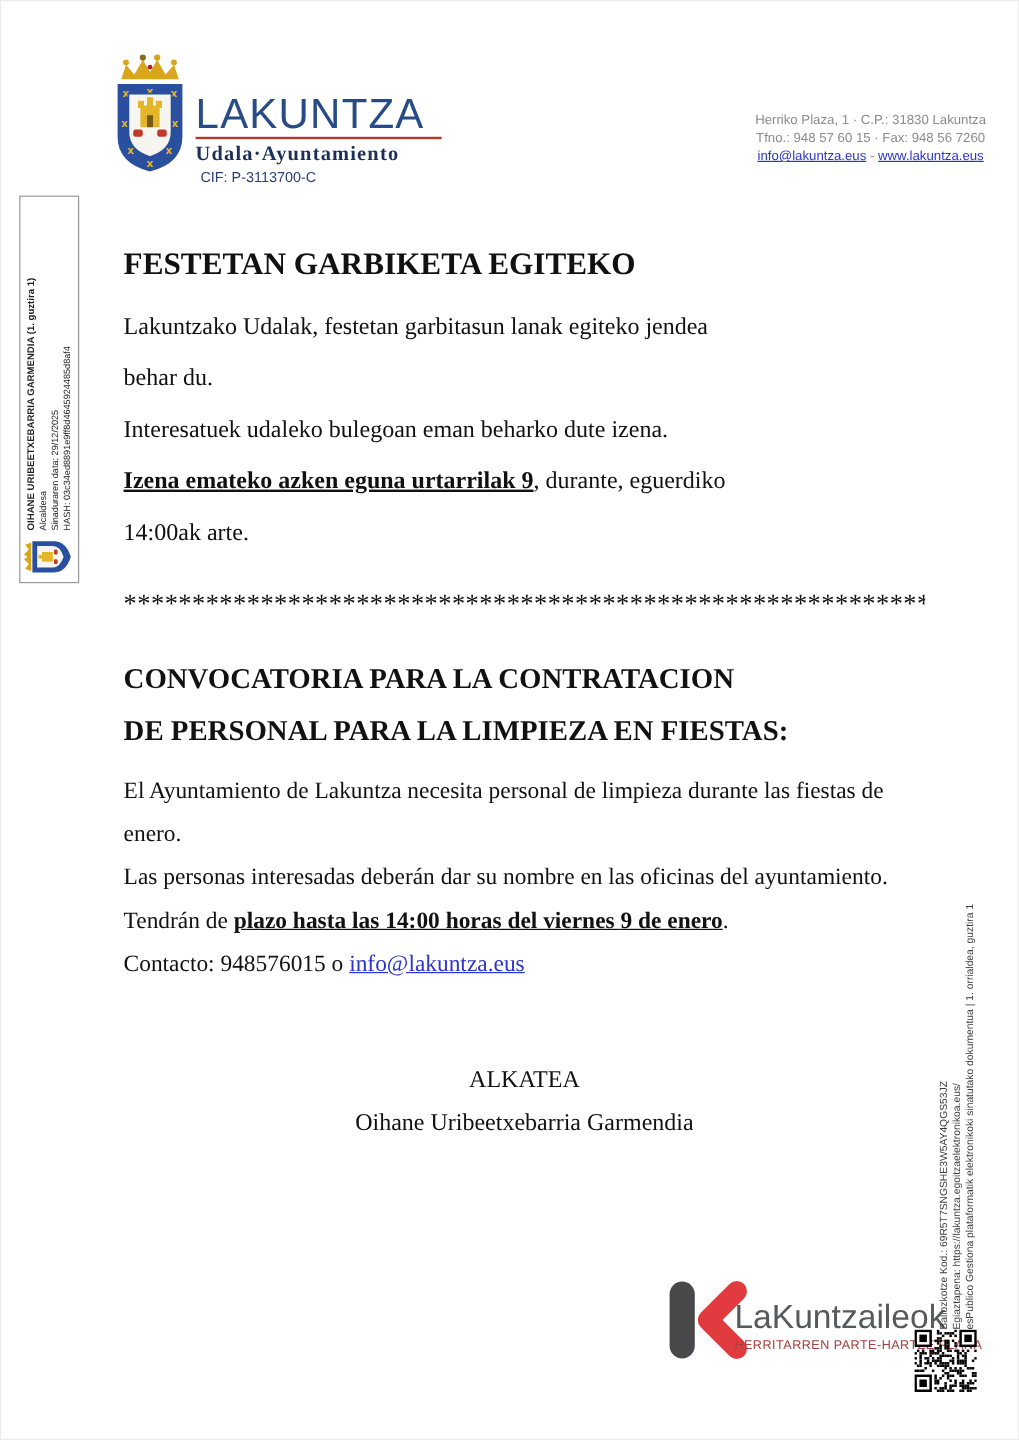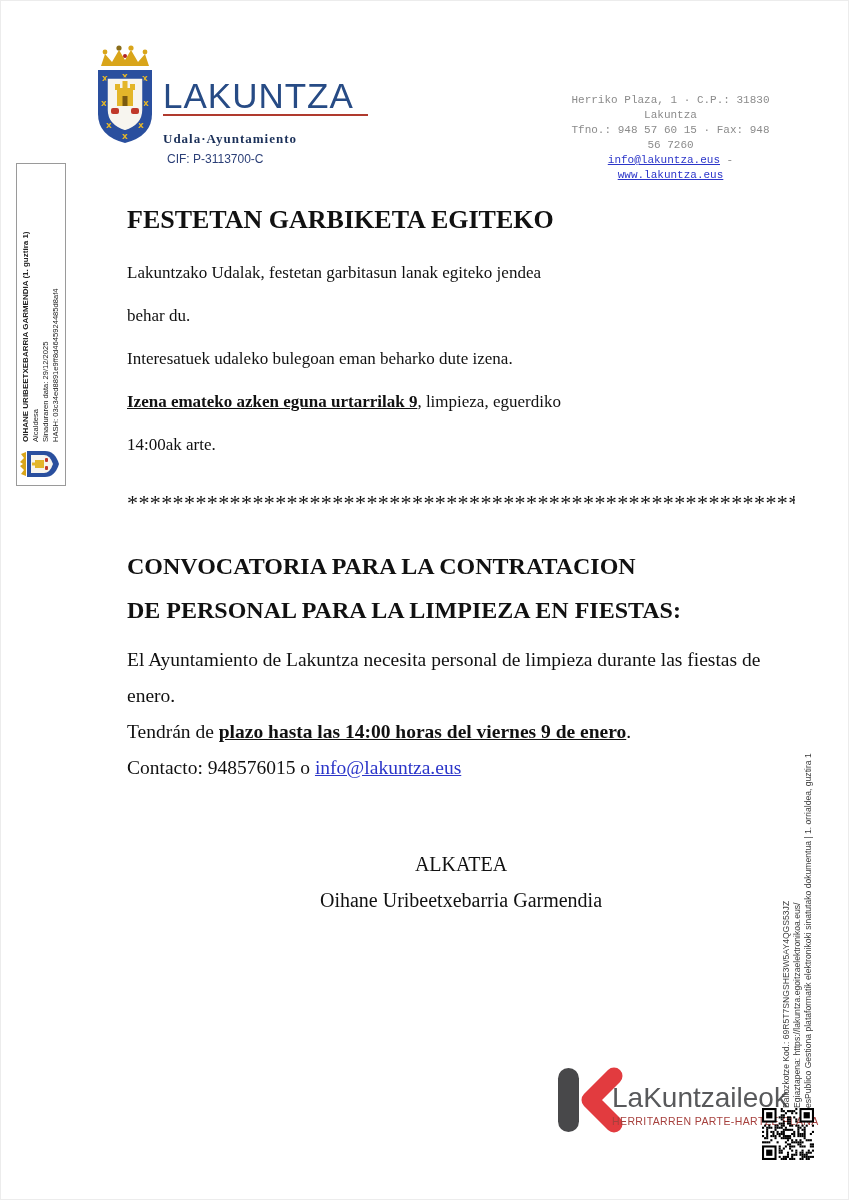--- a/index.html
+++ b/index.html
@@ -11,50 +11,50 @@
   body{width:849px;height:1200px;background:#ffffff;position:relative;overflow:hidden;
        font-family:"Liberation Serif", serif;color:var(--ink);}
   .page-edge{position:absolute;inset:0;border:1px solid #ececec;pointer-events:none;}
 
   
   .crest{position:absolute;left:93px;top:44px;}
   .brand{position:absolute;left:163px;top:78px;}
   .brand-name{font-family:Liberation Sans, sans-serif;font-size:35px;color:var(--brand-blue);
               letter-spacing:1px;line-height:36px;display:inline-block;padding-right:14px;
               border-bottom:2px solid var(--accent-red);}
-  .brand-sub{font-family:"Liberation Serif",serif;font-size:13px;font-weight:bold;
-             color:var(--brand-navy);letter-spacing:1px;line-height:22px;margin-top:12px;}
+  .brand-sub{font-family:"Liberation Serif",serif;font-size:17px;font-weight:bold;
+             color:var(--brand-navy);letter-spacing:1px;line-height:22px;margin-top:1px;}
   .brand-cif{font-family:"Liberation Sans",sans-serif;font-size:12px;color:#2b3f77;
              margin-top:2px;margin-left:4px;}
-  .contact{position:absolute;left:563px;top:93px;width:215px;text-align:center;
-           font-family:Liberation Mono, monospace;font-size:11px;line-height:15px;
+  .contact{position:absolute;left:618px;top:93px;width:215px;text-align:center;
+           font-family:Liberation Sans, sans-serif;font-size:11px;line-height:15px;
            color:var(--gray-text);}
   .contact a, .doc-link{color:var(--link-blue);text-decoration:underline;cursor:pointer;}
 
   
   .rot-outer{position:absolute;overflow:visible;}
   .rot-inner{position:absolute;top:0;left:0;transform-origin:0 0;}
   .sig-box{left:16px;top:163px;width:48px;height:321px;border:1px solid #9a9a9a;}
   .sig-content{width:321px;height:48px;transform:rotate(-90deg) translate(-321px,0);
                display:flex;align-items:center;}
   .sig-logo{margin-left:6px;flex:0 0 auto;}
   .sig-text{margin-left:7px;font-family:"Liberation Sans",sans-serif;color:#222;
             font-size:7.6px;line-height:10px;white-space:nowrap;}
   .sig-name{font-weight:bold;font-size:8px;}
   .note-box{left:781px;top:742px;width:34px;height:366px;}
   .note-content{width:366px;height:34px;transform:rotate(-90deg) translate(-366px,0);
                 font-family:"Liberation Sans",sans-serif;font-size:8.6px;line-height:11px;
                 color:#3d3d3d;white-space:nowrap;}
 
   
-  .doc{position:absolute;left:103px;top:195px;width:668px;margin-left:24px;}
+  .doc{position:absolute;left:103px;top:195px;width:668px;}
   .blk-title{font-weight:bold;}
   .blk-title.large{font-size:26px;line-height:50px;}
   .blk-title.medium{font-size:24px;line-height:44px;margin-top:28px;}
-  .blk-text.large{font-size:17px;line-height:43px;margin-top:6px;}
+  .blk-text.large{font-size:20px;line-height:43px;margin-top:6px;}
   .blk-text.medium{font-size:19.5px;line-height:36px;margin-top:10px;}
   .blk-separator{font-size:22px;line-height:26px;margin-top:24px;letter-spacing:0.4px;
                  white-space:nowrap;overflow:hidden;}
   .blk-closing{text-align:center;font-size:20px;line-height:36px;margin-top:60px;}
   .seg-u{text-decoration:underline;font-weight:bold;}
 
   
   .kmark{position:absolute;left:556px;top:1066px;}
   .ktext{position:absolute;left:612px;top:1083px;}
   .ktext-name{font-family:"Liberation Sans",sans-serif;font-size:28px;color:var(--footer-gray);
@@ -141,31 +141,32 @@
 </div>
 
 <div class="doc" id="doc">
     <div class="blk-title large">
       <div>FESTETAN GARBIKETA EGITEKO</div>
     </div>
     <div class="blk-text large">
       <div><span>Lakuntzako Udalak, festetan garbitasun lanak egiteko jendea</span></div>
       <div><span>behar du.</span></div>
       <div><span>Interesatuek udaleko bulegoan eman beharko dute izena.</span></div>
-      <div><span class="seg-u">Izena emateko azken eguna urtarrilak 9</span><span>, limpieza, eguerdiko</span></div>
+      <div><span class="seg-u">Izena emateko azken eguna urtarrilak 9</span><span>, durante, eguerdiko</span></div>
       <div><span>14:00ak arte.</span></div>
     </div>
     <div class="blk-separator">******************************************************************************</div>
     <div class="blk-title medium">
       <div>CONVOCATORIA PARA LA CONTRATACION</div>
       <div>DE PERSONAL PARA LA LIMPIEZA EN FIESTAS:</div>
     </div>
     <div class="blk-text medium">
       <div><span>El Ayuntamiento de Lakuntza  necesita personal de limpieza durante las fiestas de</span></div>
       <div><span>enero.</span></div>
+      <div><span>Las personas interesadas deberán dar su nombre en las oficinas del ayuntamiento.</span></div>
       <div><span>Tendrán de </span><span class="seg-u">plazo hasta las 14:00 horas del viernes 9 de enero</span><span>.</span></div>
       <div><span>Contacto: 948576015 o </span><a class="doc-link">info@lakuntza.eus</a></div>
     </div>
     <div class="blk-closing">
       <div>ALKATEA</div>
       <div>Oihane Uribeetxebarria Garmendia</div>
     </div>
   </div>
 
 <div class="kmark">

